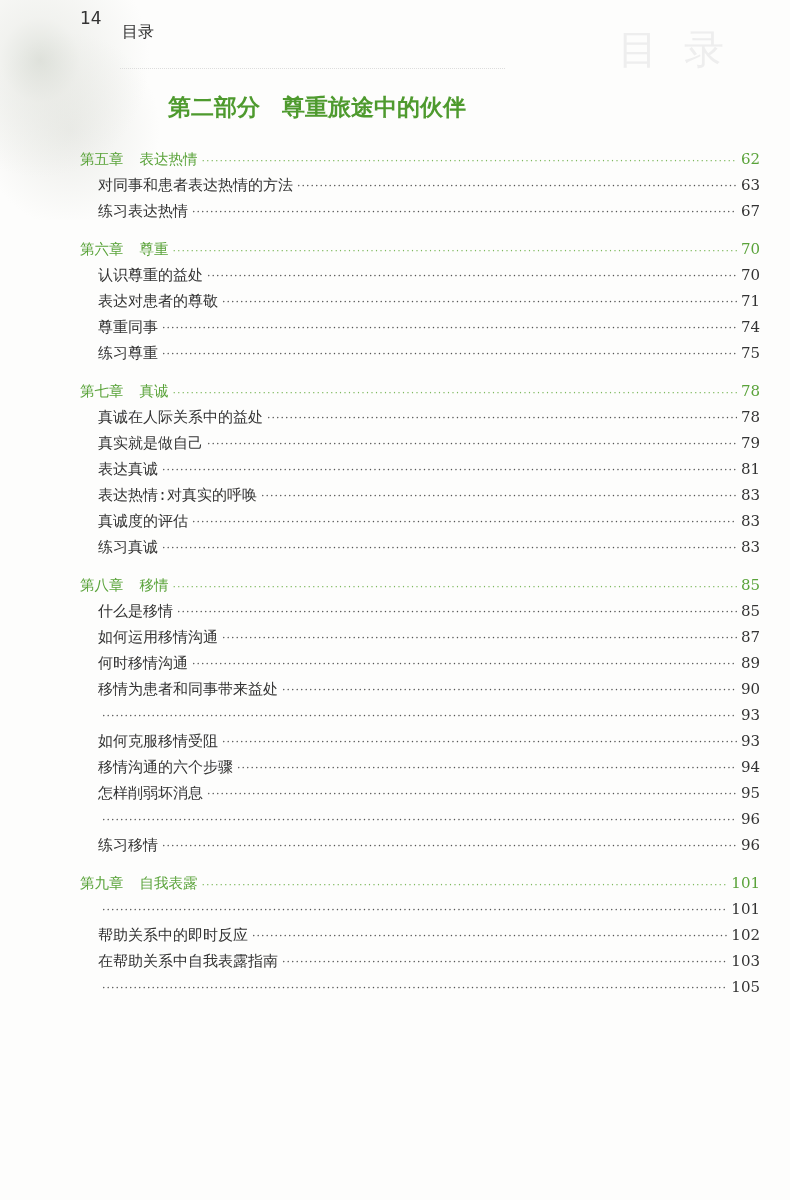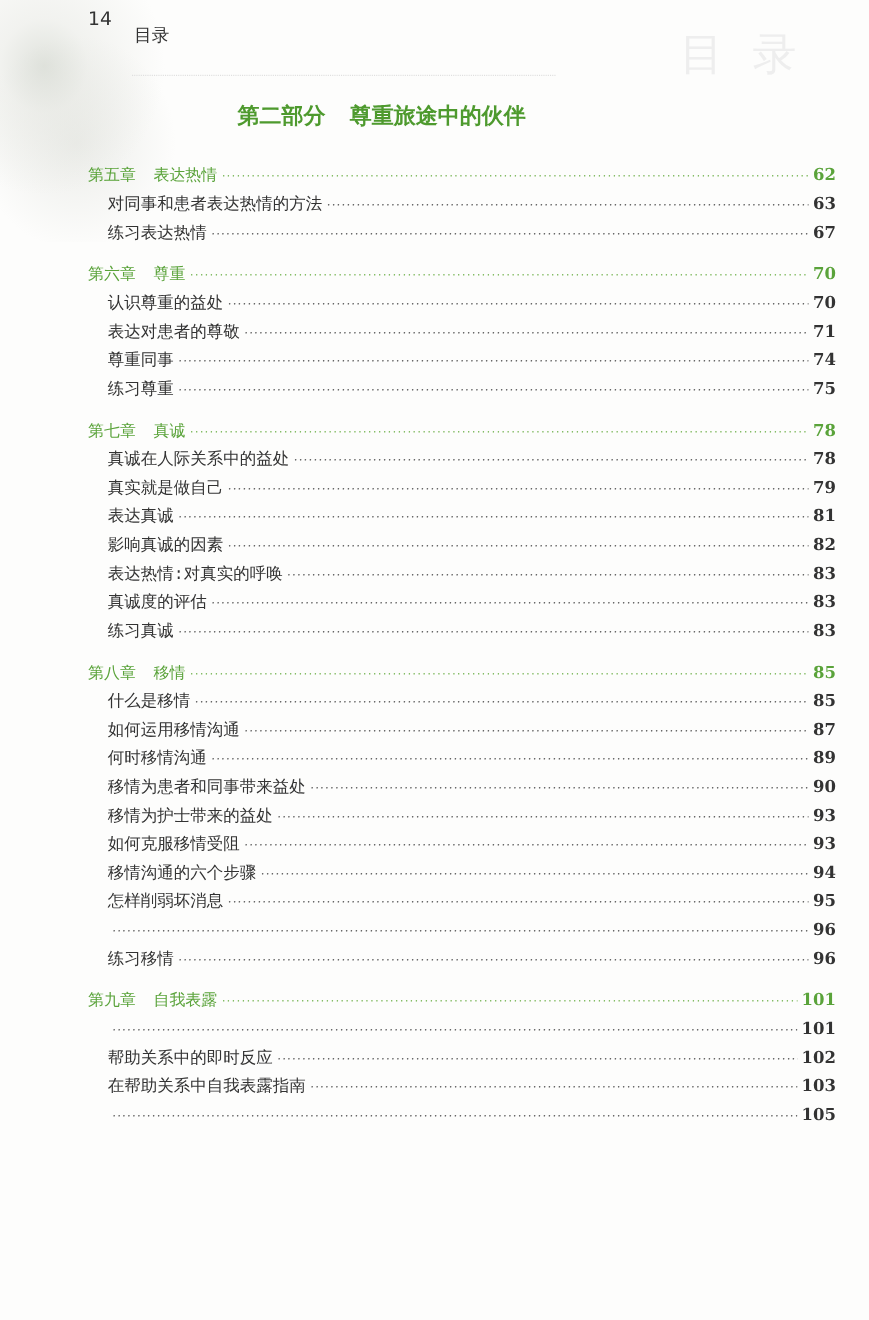--- a/index.html
+++ b/index.html
@@ -12,29 +12,29 @@
   .corner-art {
     position:absolute; left:0; top:0; width:190px; height:220px;
     background:
       radial-gradient(ellipse at 40px 60px, rgba(200,205,195,0.55) 0, rgba(220,222,215,0.35) 40px, rgba(255,255,255,0) 110px),
       radial-gradient(ellipse at 70px 130px, rgba(210,212,205,0.4) 0, rgba(255,255,255,0) 90px);
   }
   .page-number { position:absolute; left:80px; top:8px; font-family:"DejaVu Sans", sans-serif; font-size:17px; color:#333; }
   .running-title { position:absolute; left:122px; top:22px; font-family:"DejaVu Sans", sans-serif; font-size:16px; color:#333; }
   .header-ghost { position:absolute; right:40px; top:22px; font-family:"DejaVu Sans", sans-serif; font-size:40px; color:#eeeeee; letter-spacing:26px; }
   .header-rule { position:absolute; left:120px; right:285px; top:68px; border-top:1px dotted #dcdcdc; }
-  .part-title { position:absolute; left:0; width:634px; top:92px; text-align:center; font-size:20px; font-weight:bold; color:#4e9a2e;margin-left:30px; }
+  .part-title { position:absolute; left:0; width:634px; top:92px; text-align:center; font-size:23px; font-weight:bold; color:#4e9a2e; }
   .part-title .gap { display:inline-block; width:22px; }
   .toc { position:absolute; left:80px; top:146px; width:680px; }
   .chapter { margin-bottom:12px; }
   .row { display:flex; align-items:baseline; height:26px; line-height:26px; font-size:15px; }
   .row .label { white-space:nowrap;font-family:Liberation Mono, monospace; }
   .row .leader { flex:1; overflow:hidden; white-space:nowrap; margin:0 4px; letter-spacing:1px; color:#555; font-size:11px; }
   .row .leader::before { content:"··································································································································································"; }
-  .row .page { white-space:nowrap; text-align:left; font-size:15px;font-weight:bold; }
+  .row .page { white-space:nowrap; text-align:left; font-size:15px; }
   .row.chapter-row { color:#5aa33a; font-family:"DejaVu Sans", sans-serif; font-size:14.5px; }
   .row.chapter-row .leader { color:#7fb95f; }
   .row.chapter-row .page { font-family:"DejaVu Serif", serif; color:#5aa33a; }
   .row.section-row { padding-left:18px; color:#333; }
   .gap-space { display:inline-block; width:16px; }
 </style>
 </head>
 <body>
 
 <div class="corner-art"></div>
@@ -108,25 +108,20 @@
         <span class="label">真实就是做自己</span>
         <span class="leader"></span>
         <span class="page">79</span>
       </div>
       <div class="row section-row">
         <span class="label">表达真诚</span>
         <span class="leader"></span>
         <span class="page">81</span>
       </div>
       <div class="row section-row">
-        <span class="label">影响真诚的因素</span>
-        <span class="leader"></span>
-        <span class="page">82</span>
-      </div>
-      <div class="row section-row">
         <span class="label">表达热情:对真实的呼唤</span>
         <span class="leader"></span>
         <span class="page">83</span>
       </div>
       <div class="row section-row">
         <span class="label">真诚度的评估</span>
         <span class="leader"></span>
         <span class="page">83</span>
       </div>
       <div class="row section-row">
@@ -155,21 +150,20 @@
         <span class="label">何时移情沟通</span>
         <span class="leader"></span>
         <span class="page">89</span>
       </div>
       <div class="row section-row">
         <span class="label">移情为患者和同事带来益处</span>
         <span class="leader"></span>
         <span class="page">90</span>
       </div>
       <div class="row section-row">
-        <span class="label">移情为护士带来的益处</span>
         <span class="leader"></span>
         <span class="page">93</span>
       </div>
       <div class="row section-row">
         <span class="label">如何克服移情受阻</span>
         <span class="leader"></span>
         <span class="page">93</span>
       </div>
       <div class="row section-row">
         <span class="label">移情沟通的六个步骤</span>

